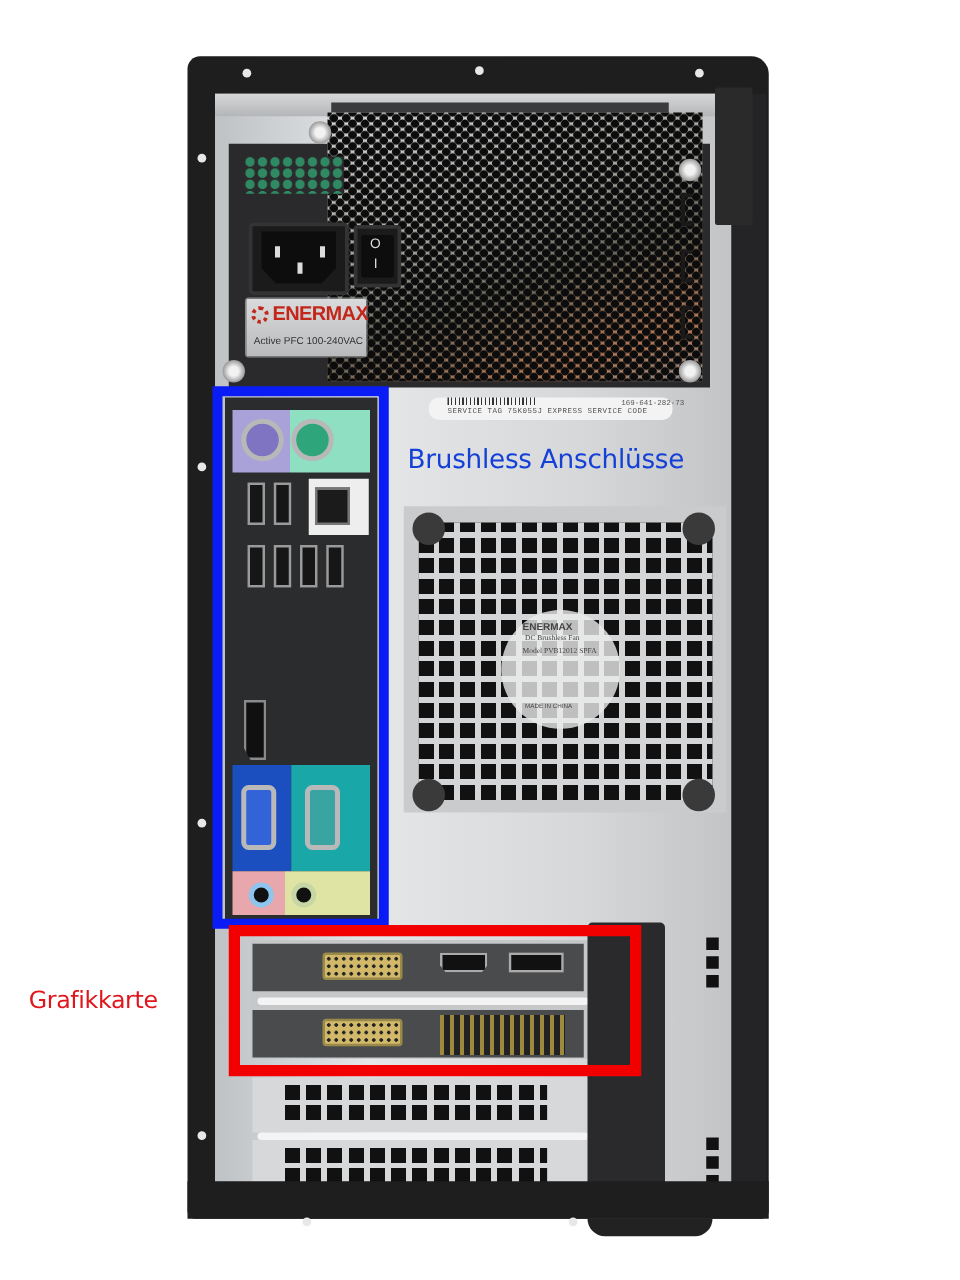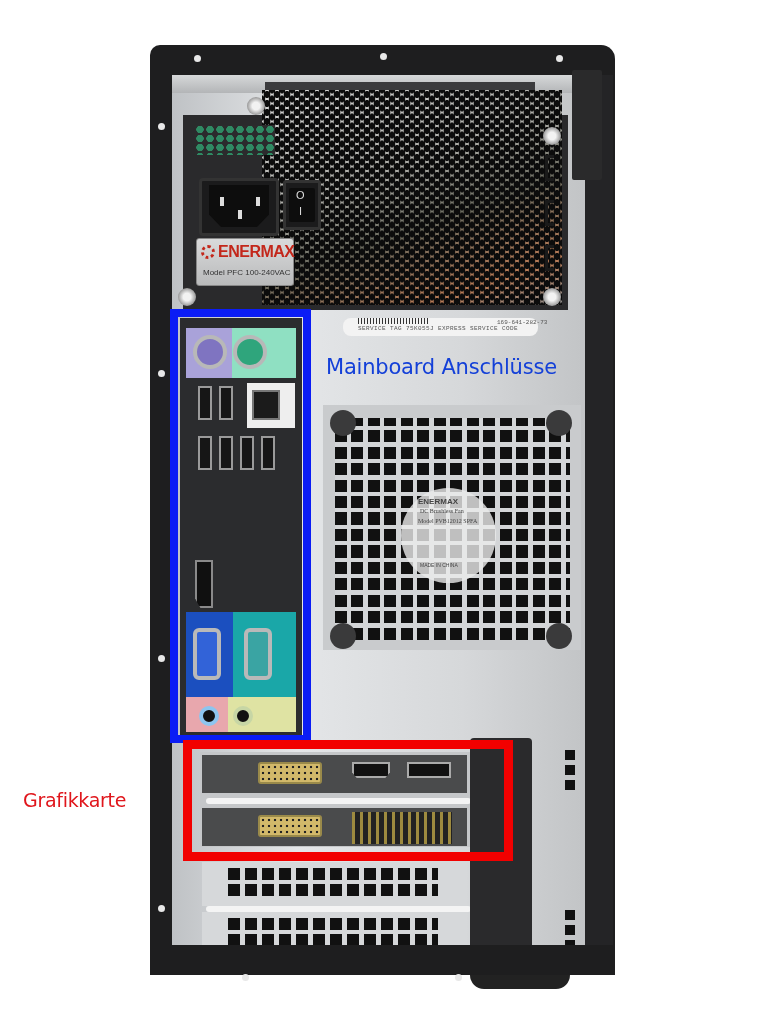--- a/index.html
+++ b/index.html
@@ -171,21 +171,21 @@
 <div class="abs pin" style="left:238px;top:210px"></div>
 
 <div id="power-switch" class="abs"></div>
 <div id="power-switch-rocker" class="abs"></div>
 <span id="switch-o" class="abs">O</span>
 <span id="switch-i" class="abs">I</span>
 
 <div id="psu-badge" class="abs"></div>
 <div id="brand-gear" class="abs"></div>
 <span id="brand" class="abs" style="left:218px">ENERMAX</span>
-<span id="psu-rating" class="abs">Model PFC 100-240VAC</span>
+<span id="psu-rating" class="abs">Active PFC 100-240VAC</span>
 
 <div id="service-tag" class="abs"></div>
 <div id="barcode" class="abs"></div>
 <span id="service-tag-text" class="abs">SERVICE TAG  75K055J  EXPRESS SERVICE CODE</span>
 <span id="express-code" class="abs">169-641-282-73</span>
 
 <div id="fan-frame" class="abs"></div>
 <div id="fan-grid" class="abs"></div>
 <div id="fan-label" class="abs"></div>
 <span id="fan-brand" class="abs">ENERMAX</span>
@@ -247,14 +247,14 @@
 <div class="abs side-sq" style="left:565px;top:910px"></div>
 <div class="abs side-sq" style="left:565px;top:925px"></div>
 <div class="abs side-sq" style="left:565px;top:940px"></div>
 
 <div id="bottom-frame" class="abs"></div>
 <div class="abs dot" style="left:242px;top:974px"></div>
 <div class="abs dot" style="left:455px;top:974px"></div>
 
 <div id="mainboard-box" class="abs"></div>
 <div id="gpu-box" class="abs"></div>
-<span id="mainboard-label" class="abs">Mainboard Anschlüsse</span>
+<span id="mainboard-label" class="abs">Brushless Anschlüsse</span>
 <span id="gpu-label" class="abs">Grafikkarte</span>
 
 </body></html>

